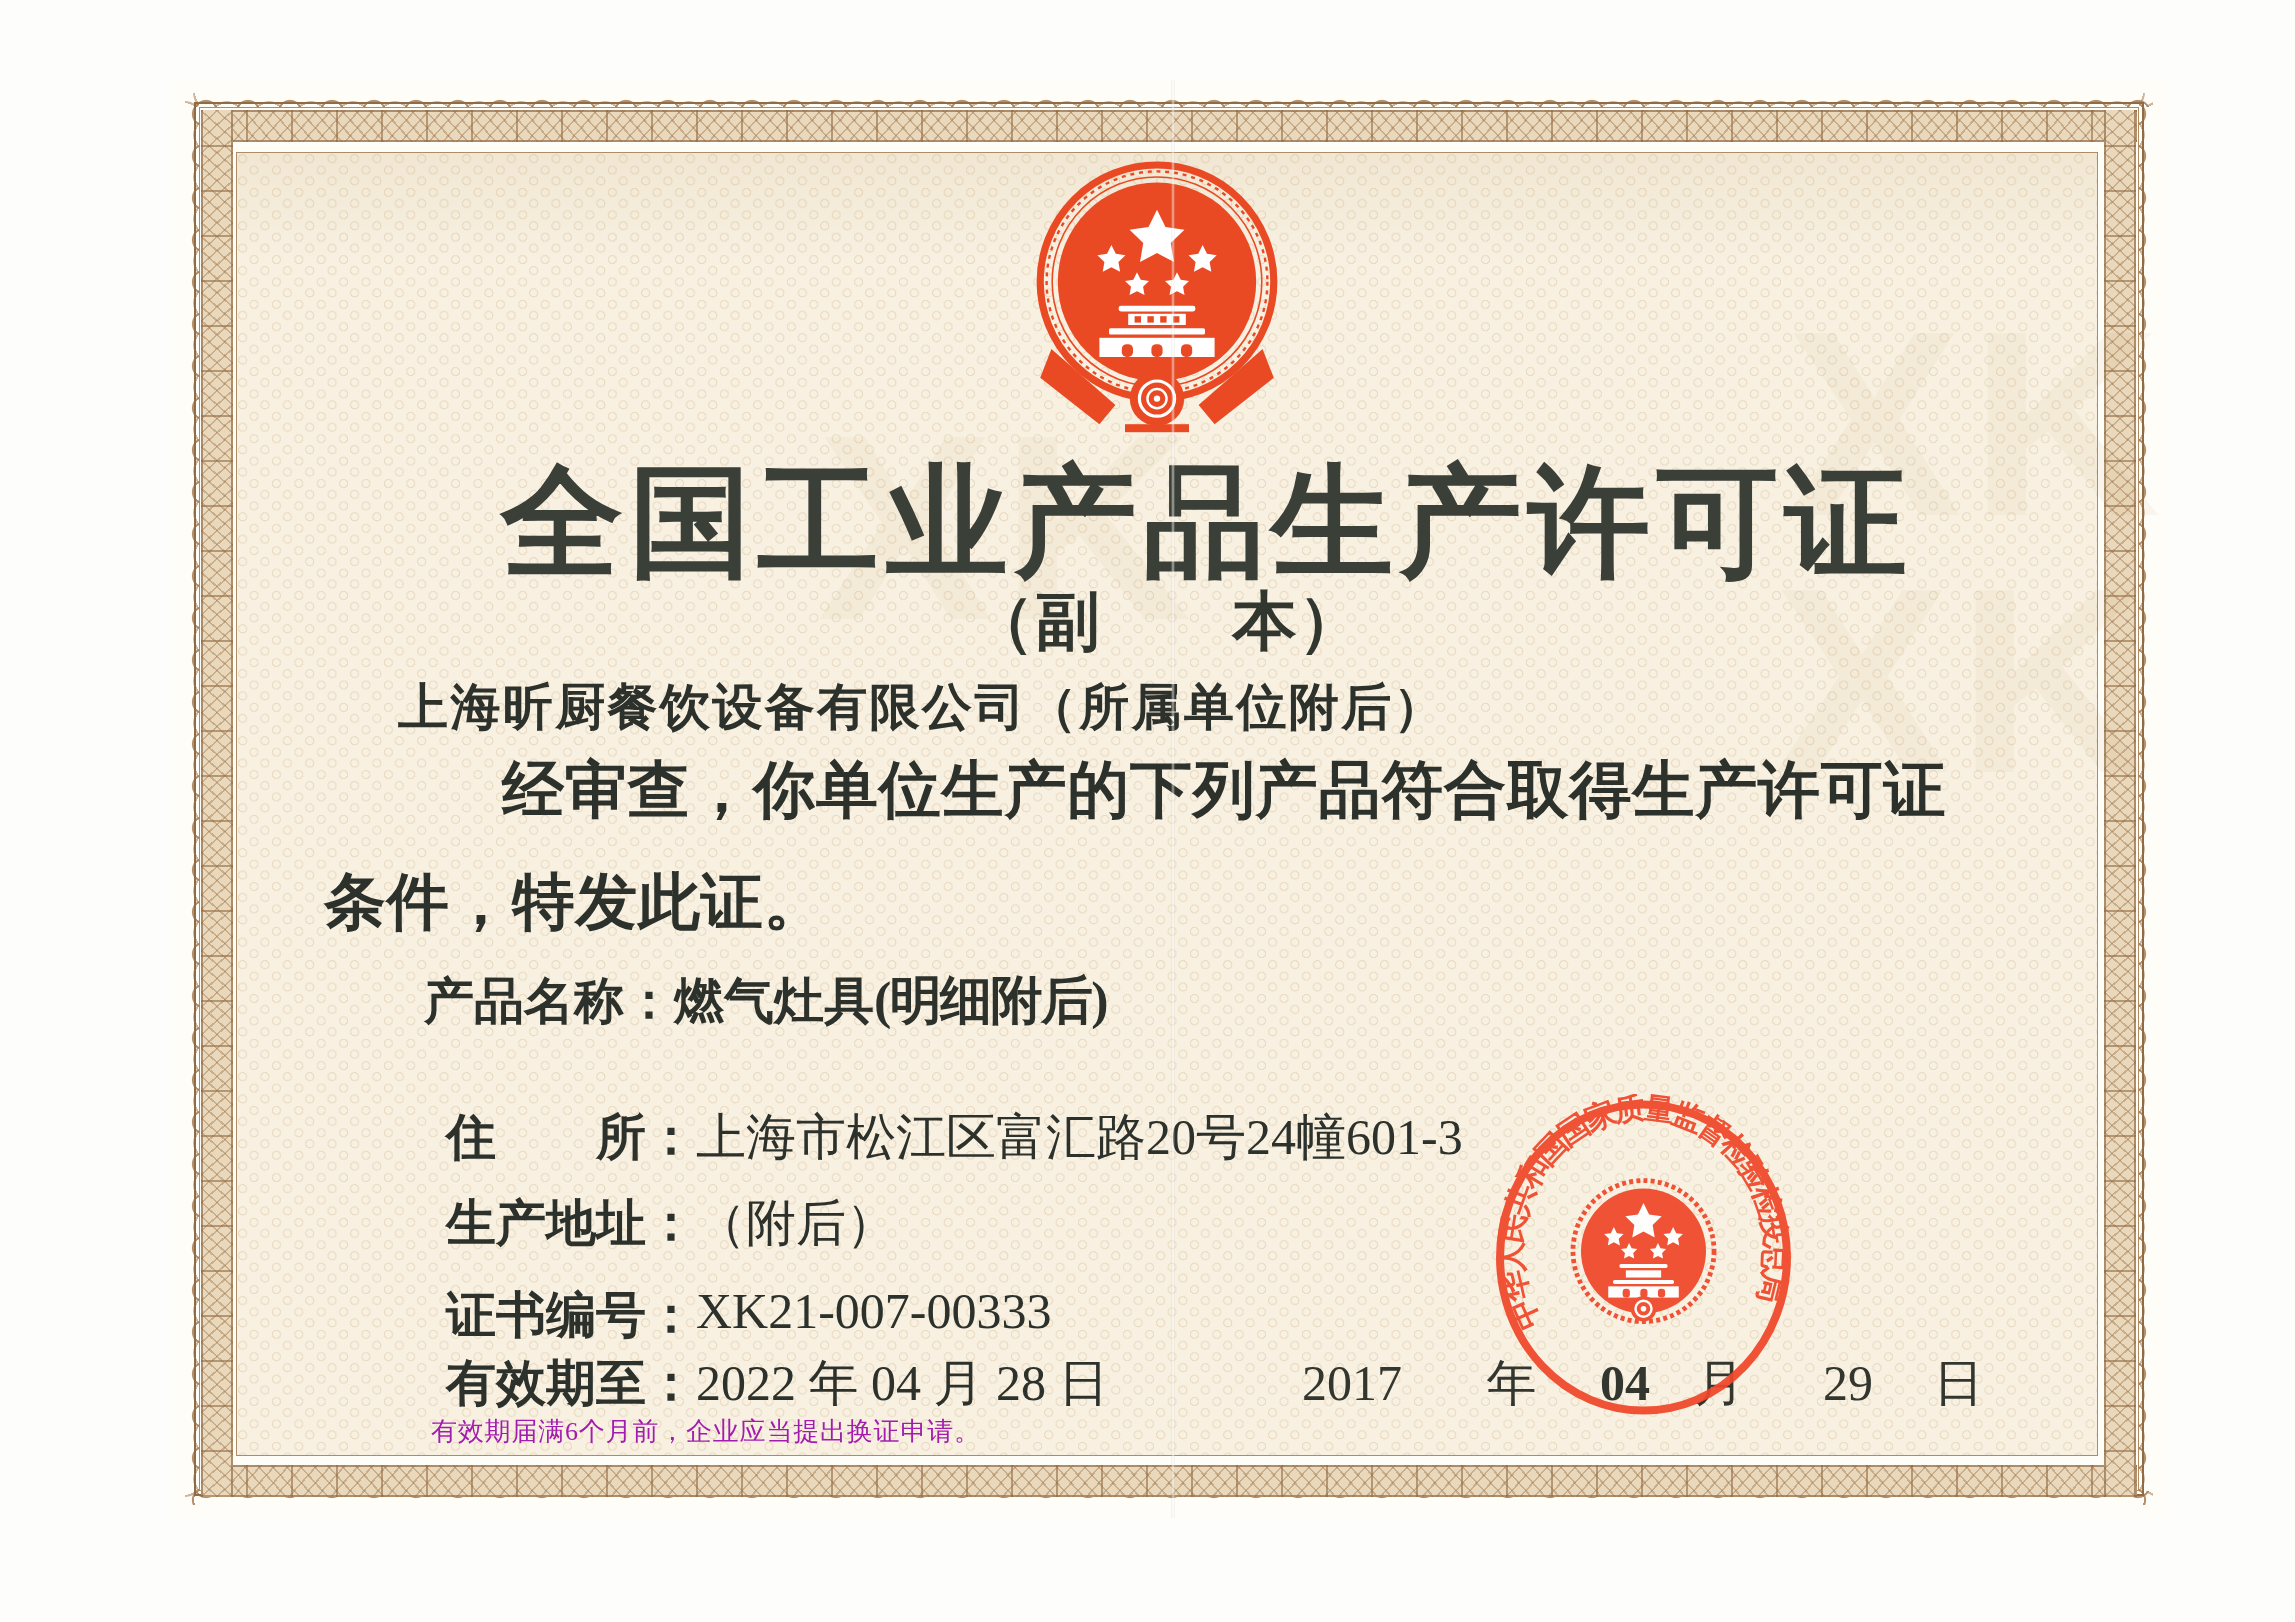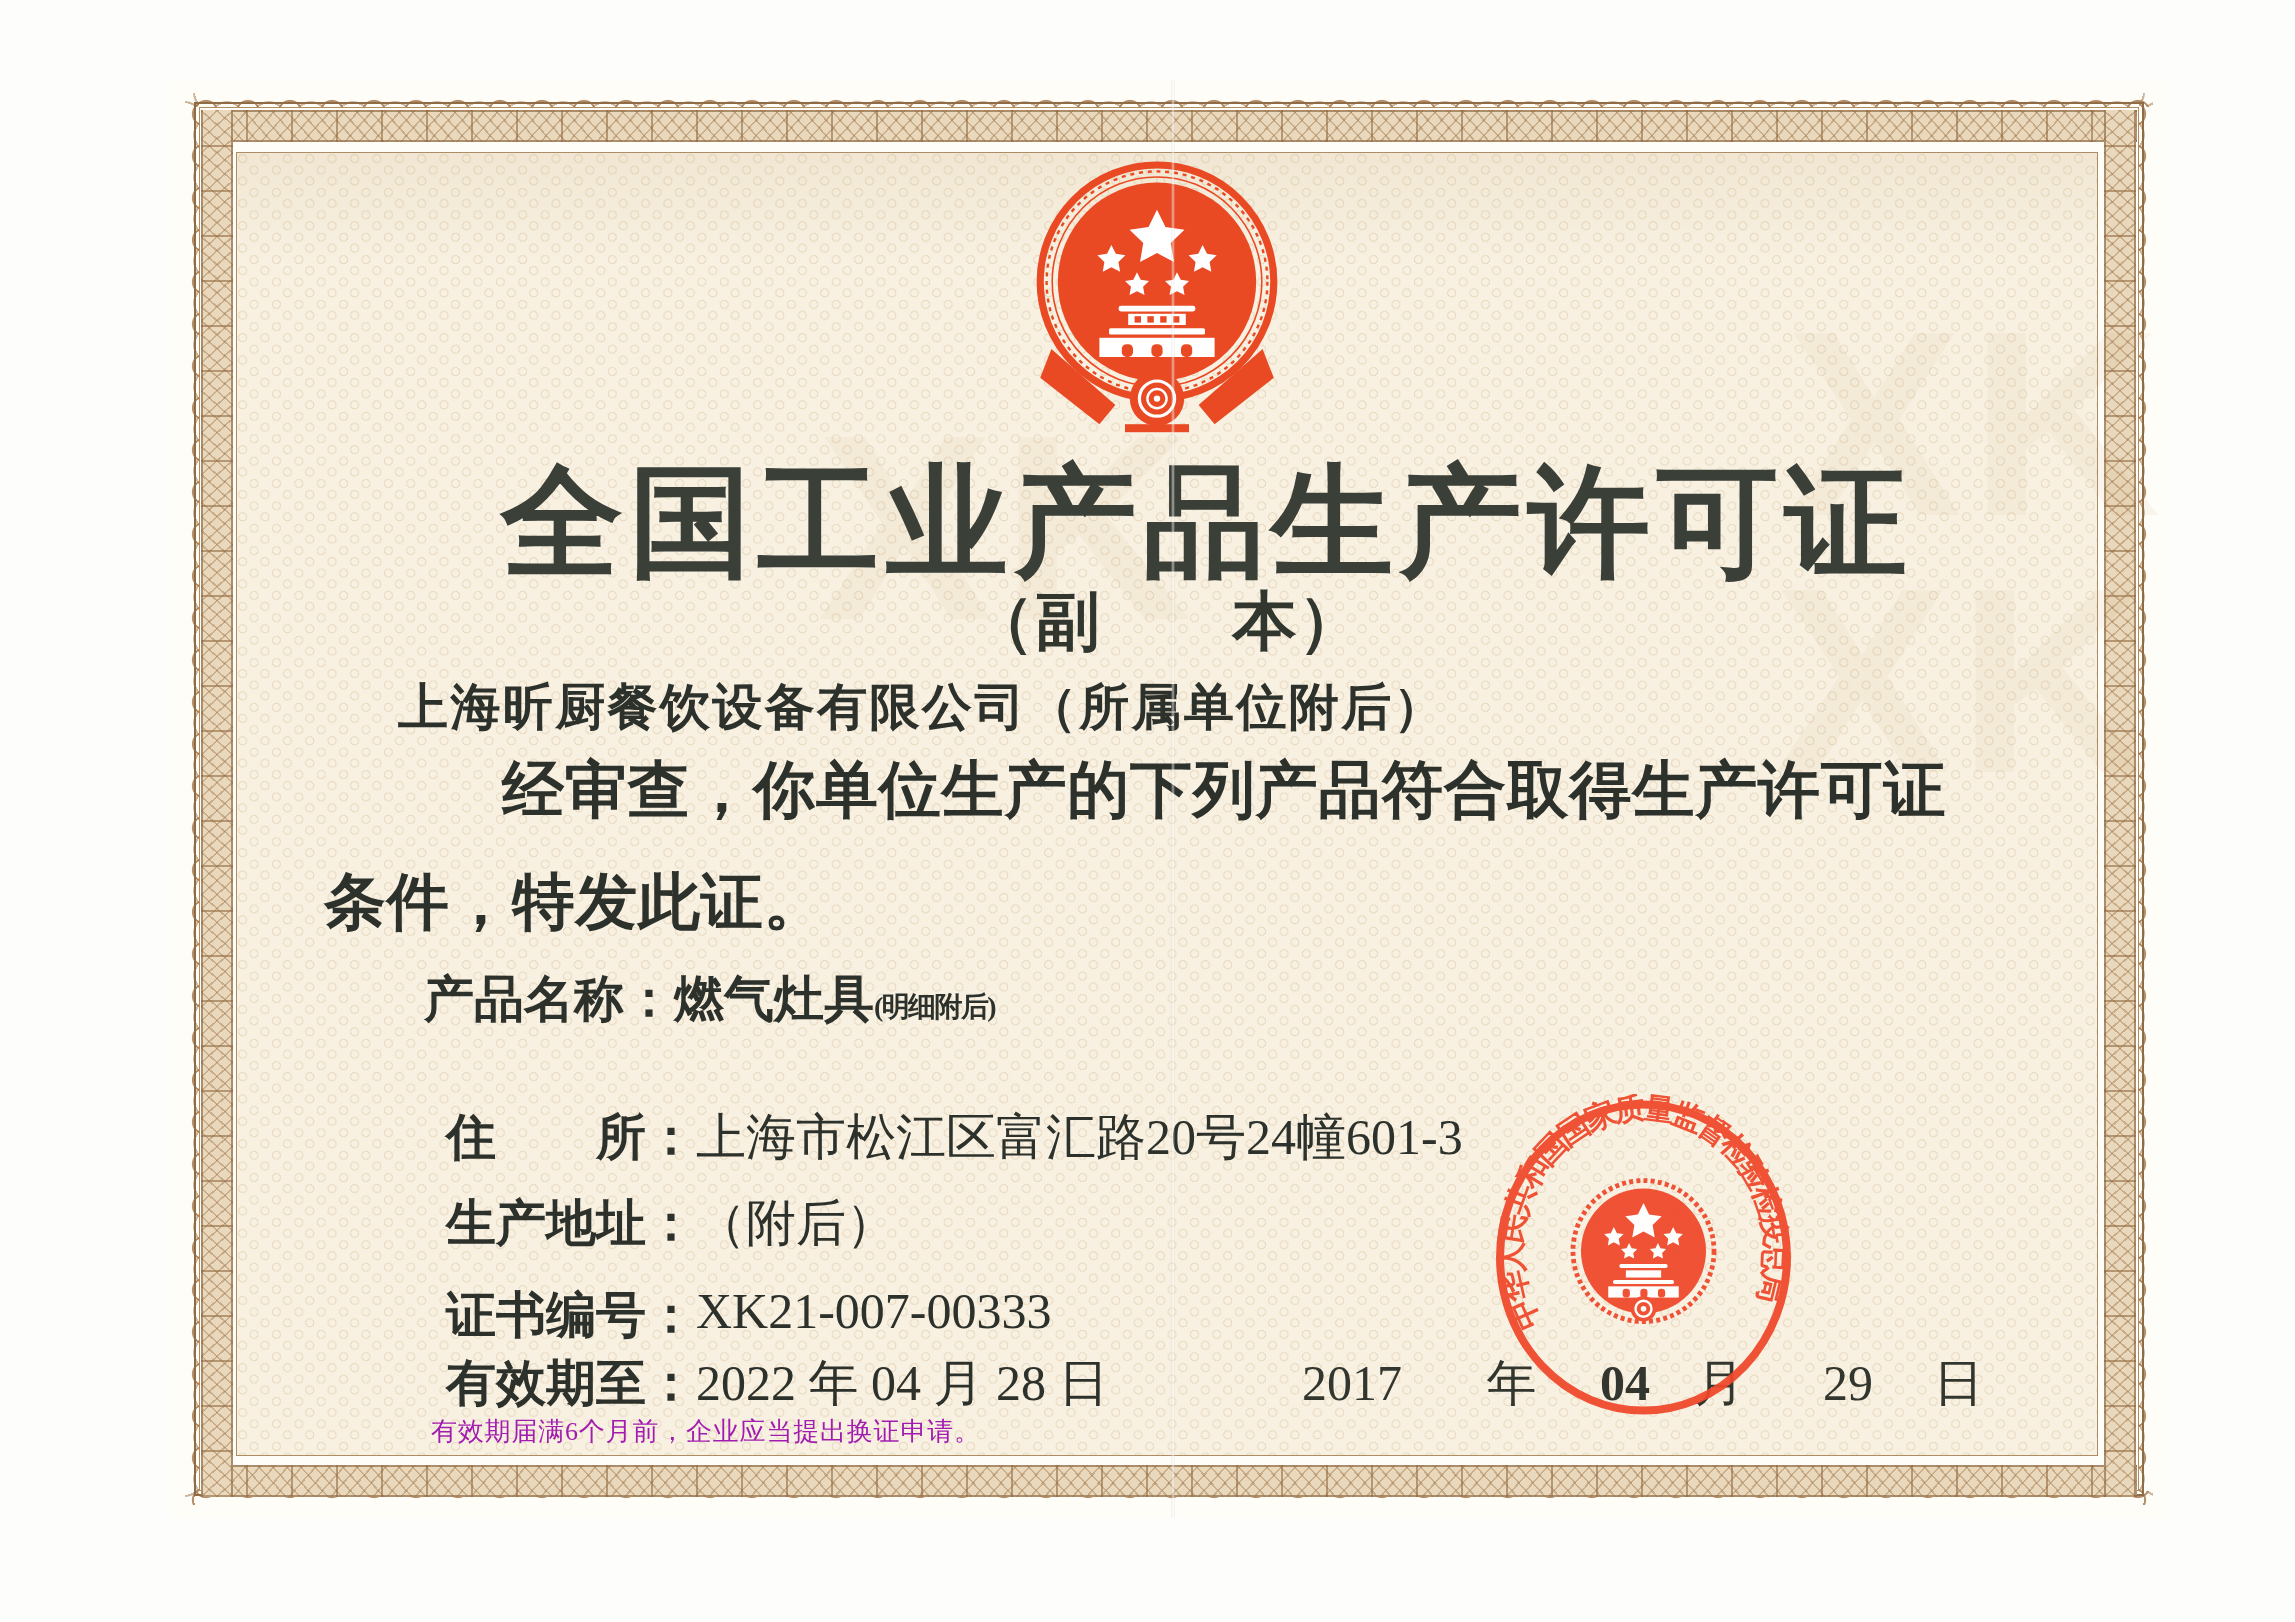--- a/index.html
+++ b/index.html
@@ -59,21 +59,21 @@
   .content{position:absolute;inset:0;z-index:3;}
   .abs{position:absolute;}
   .title{left:236px;top:442px;width:1862px;text-align:center;font-size:122px;font-weight:bold;
          letter-spacing:6.4px;color:#3a3f38;white-space:nowrap;padding-left:40px;}
   .subtitle{left:236px;top:578px;width:1862px;text-align:center;font-size:64px;font-weight:bold;
          color:#31362f;letter-spacing:1.6px;}
   .company{left:398px;top:674px;font-size:50px;font-weight:bold;color:#2c312b;letter-spacing:2.4px;white-space:nowrap;}
   .para1{left:502px;top:748px;font-size:62px;font-weight:bold;color:#2c312b;letter-spacing:0.8px;white-space:nowrap;}
   .para2{left:324px;top:860px;font-size:62px;font-weight:bold;color:#2c312b;letter-spacing:0.8px;white-space:nowrap;}
   .product{left:424px;top:966px;font-size:50px;font-weight:bold;color:#2c312b;white-space:nowrap;}
-  .product .note{font-size:28px;font-weight:bold;letter-spacing:-1.6px;text-align:center;}
+  .product .note{font-size:52px;font-weight:bold;letter-spacing:-1.6px;text-align:center;}
   .frow{left:424px;font-size:50px;color:#2c312b;white-space:nowrap;display:flex;text-align:right;}
   .frow .lbl{font-weight:bold;width:272px;flex:0 0 auto;}
   .frow .val{font-weight:normal;}
   .row-a{top:1104px;} .row-b{top:1190px;} .row-c{top:1269px;margin-top:13px;} .row-d{top:1350px;}
   .footnote{left:431px;top:1414px;font-size:26px;color:#a21caf;letter-spacing:0.8px;}
   .dateline{left:1302px;top:1350px;font-size:50px;color:#32362e;white-space:nowrap;}
   .dateline span{display:inline-block;}
   .d-y{width:119px;} .d-yl{margin-left:53px;} .d-m{margin-left:51px;width:58px;font-weight:bold;}
   .d-ml{margin-left:24px;} .d-d{margin-left:66px;width:58px;} .d-dl{margin-left:40px;}
 

